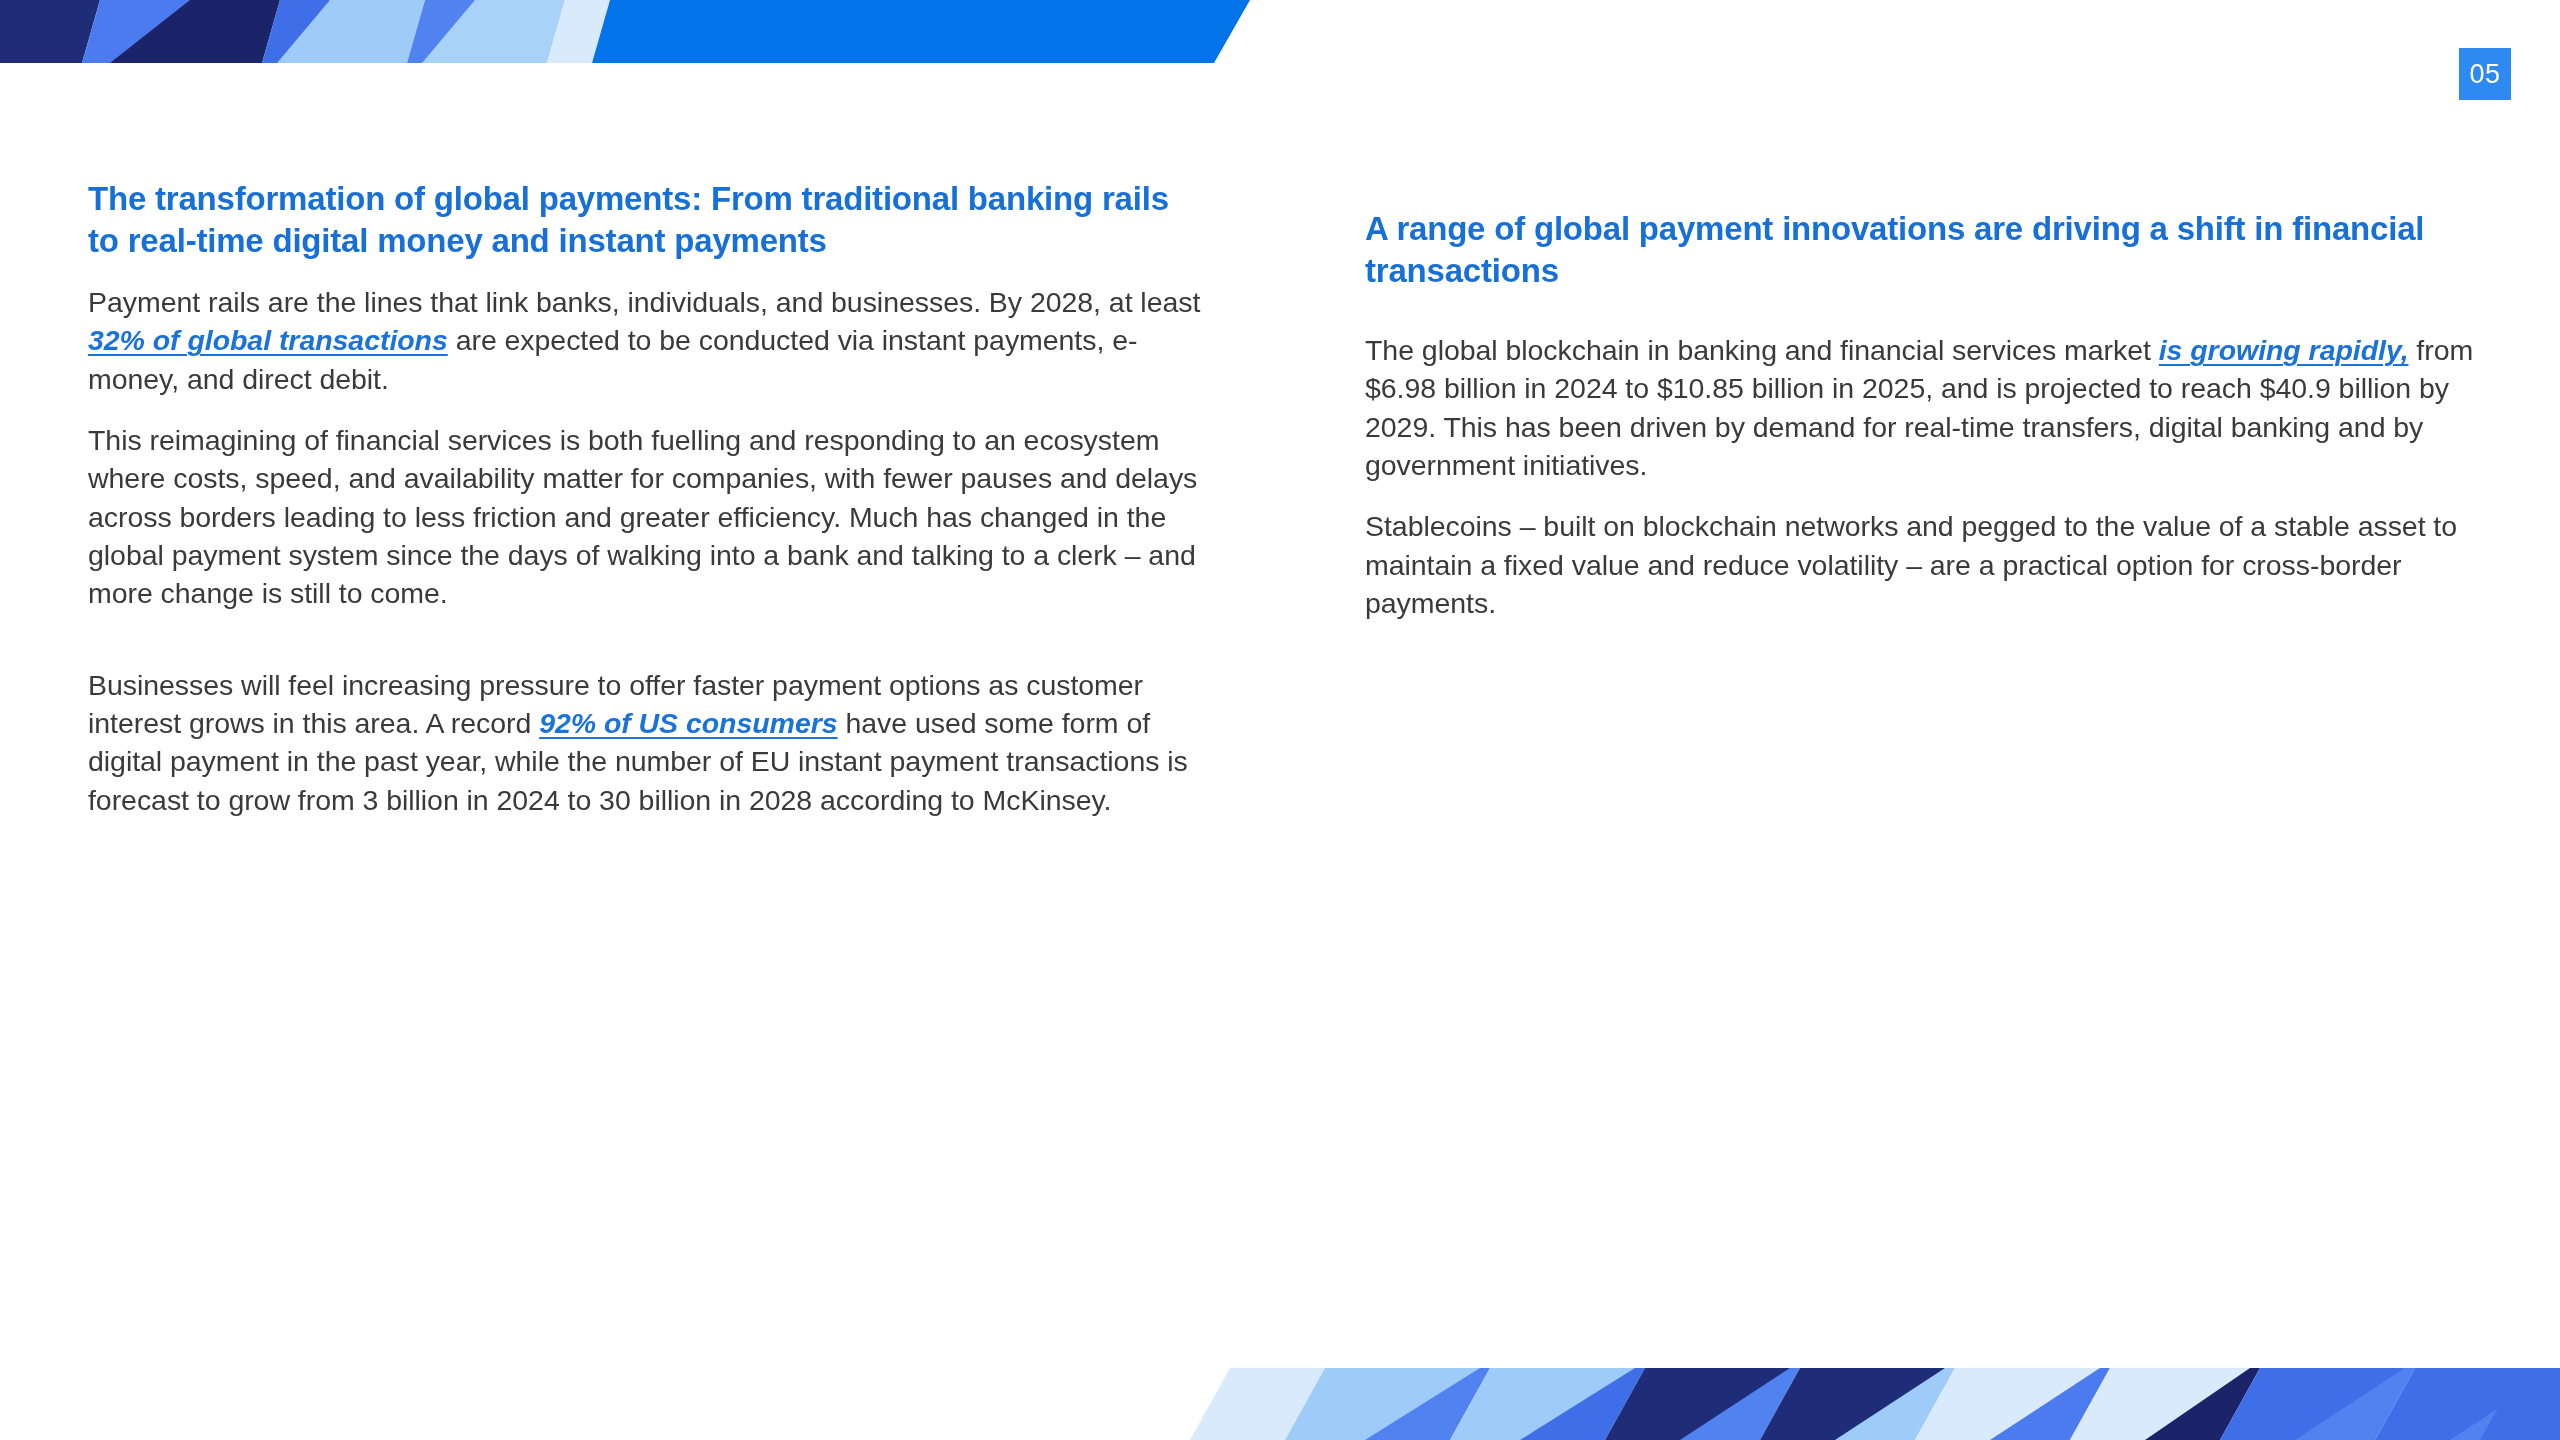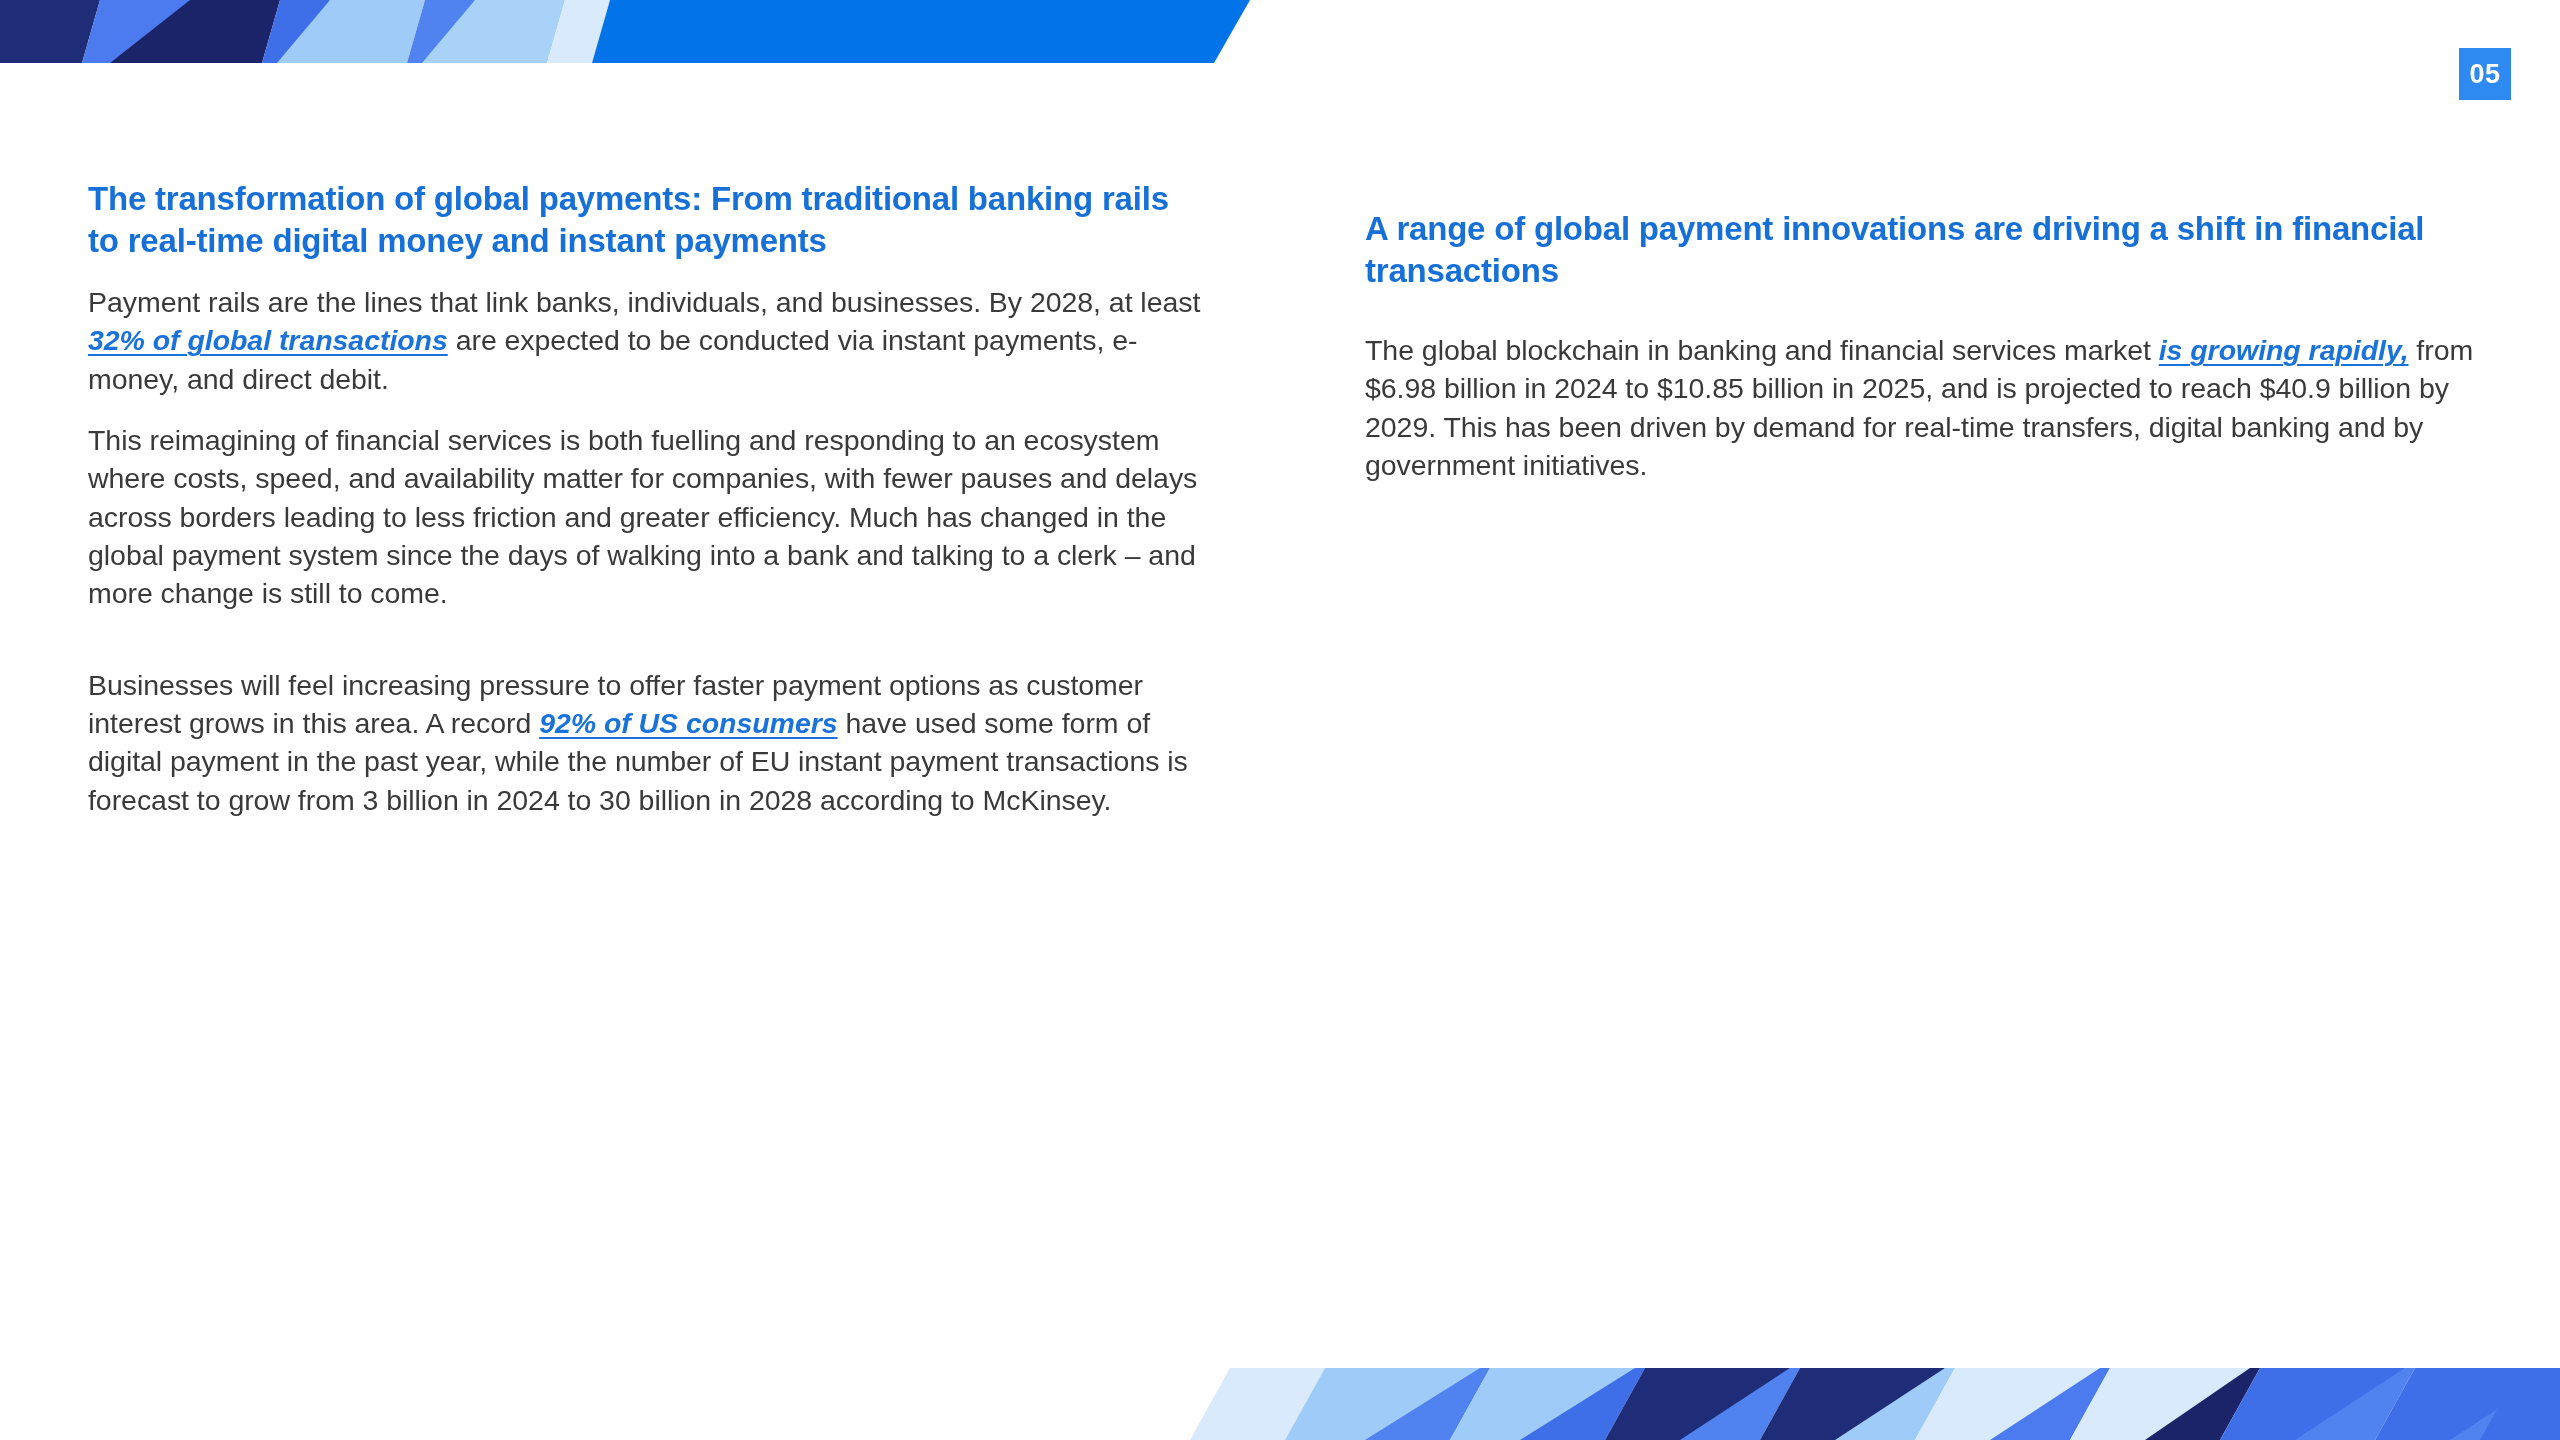--- a/index.html
+++ b/index.html
@@ -46,21 +46,21 @@
     width: 52px;
     height: 52px;
     background: #2E8AF0;
     display: flex;
     align-items: center;
     justify-content: center;
   }
   .page-badge-num {
     color: #ffffff;
     font-size: 27px;
-    font-weight: bold;
+    font-weight: normal;
     letter-spacing: 0.5px;
     line-height: 1;
   }
 
   
   .content {
     position: absolute;
     top: 178px;
     left: 0;
     width: 2560px;
@@ -152,20 +152,21 @@
 
 
     <div class="spacer-md"></div>
 
     <h2 class="section-heading tight">A range of global payment innovations are driving a shift in financial transactions</h2>
 
     <div class="spacer-sm"></div>
 
     <p class="body-text"><span>The global blockchain in banking and financial services market </span><a class="inline-link" href="#">is growing rapidly,</a><span> from $6.98 billion in 2024 to $10.85 billion in 2025, and is projected to reach $40.9 billion by 2029.  This has been driven by demand for real-time transfers, digital banking and by government initiatives.</span></p>
 
+    <p class="body-text">Stablecoins – built on blockchain networks and pegged to the value of a stable asset to maintain a fixed value and reduce volatility – are a practical option for cross-border payments.</p>
   </div>
 
 </div>
 
 <div class="bottom-banner">
   <svg width="1370" height="72" viewBox="0 0 1370 72" xmlns="http://www.w3.org/2000/svg">
 
     <polygon points="40,0 135,0 95,72 0,72" fill="#D8EAFB"></polygon>
 
     <polygon points="135,0 290,0 250,72 95,72" fill="#9ECBF7"></polygon>

